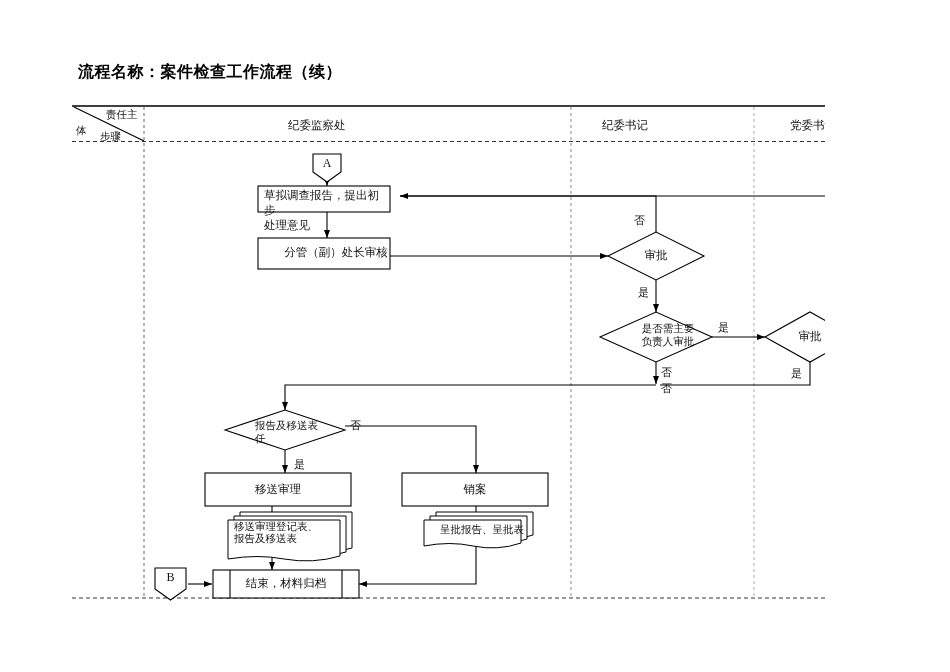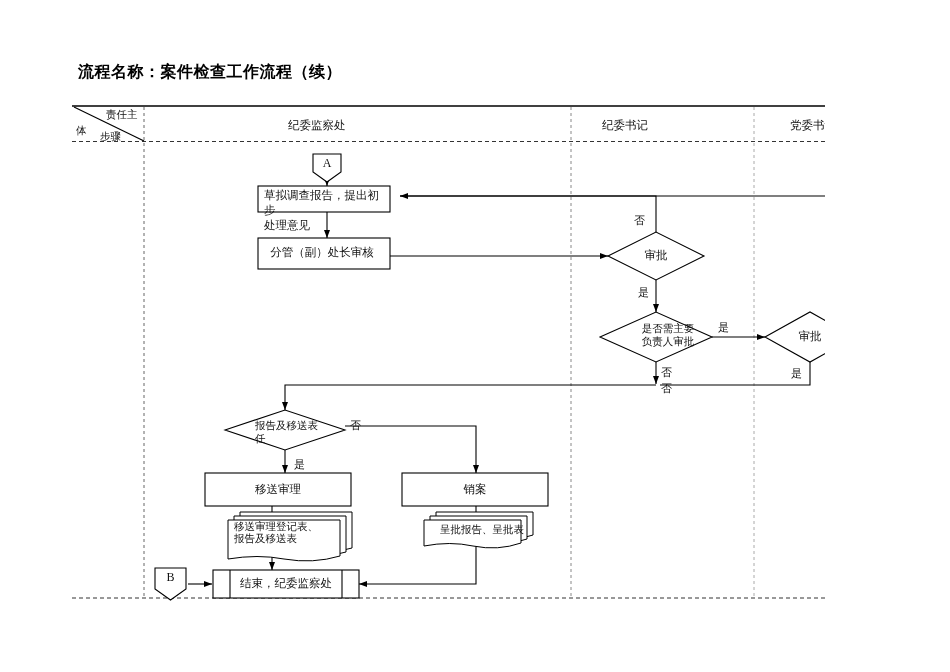--- a/index.html
+++ b/index.html
@@ -182,33 +182,33 @@
     </g>
 
     <path d="M155,568 L186,568 L186,589 L170.5,600 L155,589 Z" fill="#ffffff" stroke="#000" stroke-width="1.1"></path>
   </svg>
 
   <div class="conn-label" style="left:313px; top:156px; width:28px;">A</div>
   <div class="conn-label" style="left:155px; top:570px; width:31px;">B</div>
 
   <div class="node-label left" style="left:264px; top:188px; width:124px;">草拟调查报告，提出初步
 处理意见</div>
-  <div class="node-label center" style="left:256px; top:245px; width:132px;">分管（副）处长审核</div>
+  <div class="node-label center" style="left:270px; top:245px; width:132px;">分管（副）处长审核</div>
   <div class="node-label center" style="left:616px; top:248px; width:80px;">审批</div>
   <div class="node-label center" style="left:620px; top:322px; width:96px; font-size:10.5px; line-height:13px;">是否需主要
 负责人审批</div>
   <div class="node-label center" style="left:772px; top:329px; width:76px;">审批</div>
   <div class="node-label left" style="left:255px; top:419px; width:80px; font-size:10.5px; line-height:13px;">报告及移送表
 任</div>
   <div class="node-label center" style="left:205px; top:482px; width:146px;">移送审理</div>
   <div class="node-label center" style="left:402px; top:482px; width:146px;">销案</div>
   <div class="node-label left" style="left:234px; top:521px; width:112px; font-size:10.5px; line-height:12px;">移送审理登记表、
 报告及移送表</div>
   <div class="node-label left" style="left:440px; top:523px; width:96px; font-size:10.5px; line-height:14px;">呈批报告、呈批表</div>
-  <div class="node-label center" style="left:230px; top:576px; width:112px;">结束，纪委监察处</div>
+  <div class="node-label center" style="left:230px; top:576px; width:112px;">结束，材料归档</div>
 
   <div class="edge-label" style="left:634px; top:213px;">否</div>
   <div class="edge-label" style="left:638px; top:285px;">是</div>
   <div class="edge-label" style="left:718px; top:320px;">是</div>
   <div class="edge-label" style="left:661px; top:365px;">否</div>
   <div class="edge-label" style="left:661px; top:381px;">否</div>
   <div class="edge-label" style="left:864px; top:322px;">否</div>
   <div class="edge-label" style="left:791px; top:366px;">是</div>
   <div class="edge-label" style="left:350px; top:418px;">否</div>
   <div class="edge-label" style="left:294px; top:457px;">是</div>

